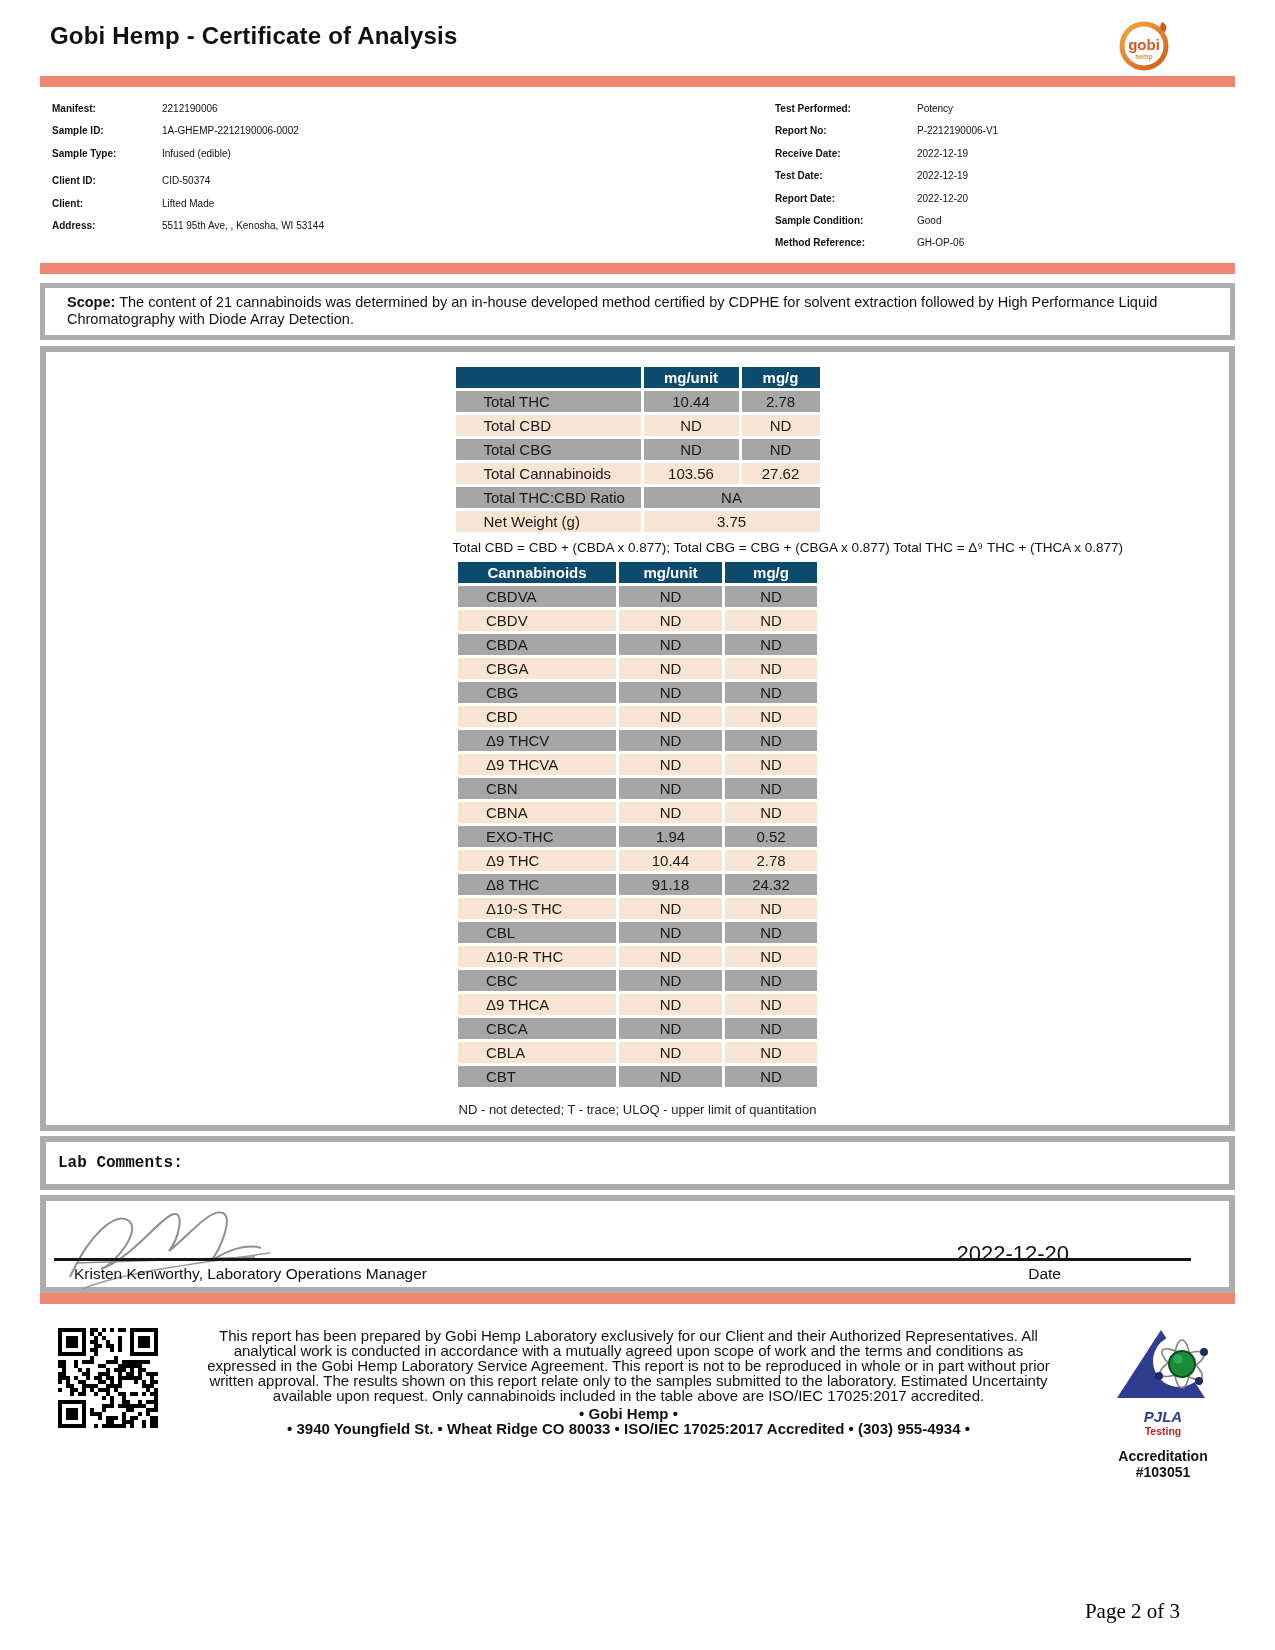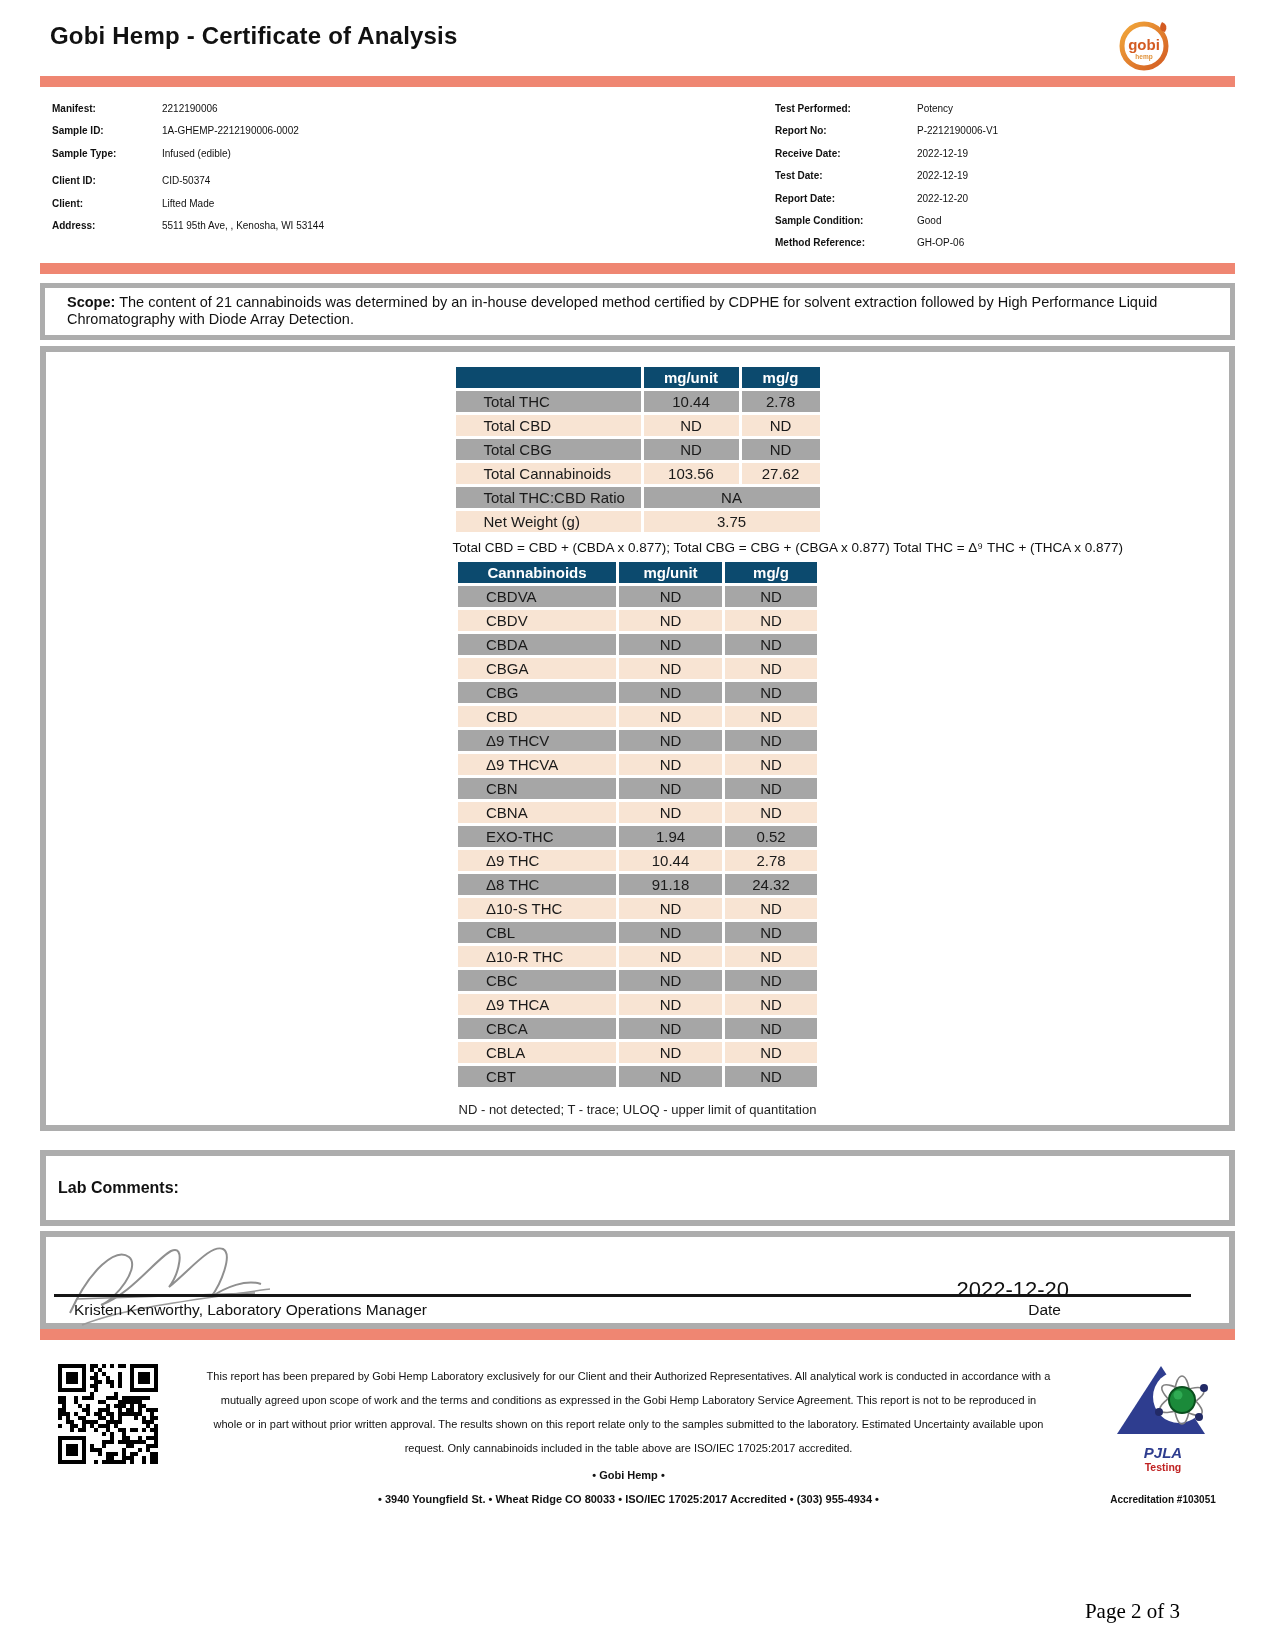--- a/index.html
+++ b/index.html
@@ -32,38 +32,38 @@
   table { border-collapse: separate; border-spacing: 3px; margin: 0 auto; font-size: 15px; color: #1a1a1a; }
   th { background: #0c4a6e; color: #fff; font-weight: bold; height: 21px; padding: 0; text-align: center; }
   td { height: 21px; padding: 0; text-align: center; }
   td:first-child { text-align: left; padding-left: 28px; }
   tbody tr:nth-child(odd) td { background: #a6a6a6; }
   tbody tr:nth-child(even) td { background: #f8e4d3; }
 
   .formula { font-size: 13.5px; margin: 5px 0 4px 0; padding-left: calc(50% - 185px); white-space: nowrap; }
   .footnote { text-align: center; font-size: 13px; margin-top: 12px; color: #222; }
 
-  .lab-box { margin-top: 19px; border: 6px solid #adadad; padding: 23px 12px; font-size: 16px; font-weight: bold; }
+  .lab-box { margin-top: 5px; border: 6px solid #adadad; padding: 12px 12px; font-size: 16px; font-weight: bold; font-family: Liberation Mono, monospace; }
 
   .sig-box { margin-top: 5px; border: 6px solid #adadad; height: 98px; position: relative; }
   .sig-svg { position: absolute; left: 14px; top: 2px; }
   .sig-date { position: absolute; right: 160px; top: 40px; font-size: 22px; }
   .sig-line { position: absolute; left: 8px; right: 38px; bottom: 26px; height: 3px; background: #151515; }
   .sig-name { position: absolute; left: 28px; bottom: 4px; font-size: 15.5px; }
   .sig-datelabel { position: absolute; right: 168px; bottom: 4px; font-size: 15.5px; }
 
   .footer { display: flex; justify-content: space-between; align-items: flex-start; margin-top: 24px; }
   .qr { width: 100px; height: 100px; margin-left: 18px; }
-  .disc { max-width: 845px; text-align: center; font-size: 11px; line-height: 24px; }
+  .disc { max-width: 845px; text-align: center; font-size: 15px; line-height: 15px; }
   .disc .org { font-weight: bold; margin-top: 3px; }
   .disc .addr { font-weight: bold; }
   .pjla { width: 128px; text-align: center; margin-right: 8px; line-height: 1.15; }
   .pjla-name { color: #2e3d8f; font-weight: bold; font-style: italic; font-size: 15px; }
   .pjla-sub { color: #c02222; font-weight: bold; font-size: 10.5px; }
-  .pjla-acc { font-size: 10px; font-weight: bold; color: #111; margin-top: 20px; }
+  .pjla-acc { font-size: 14px; font-weight: bold; color: #111; margin-top: 10px; }
 
   .pagenum { position: absolute; right: 95px; bottom: 26px; font-family: "Liberation Serif", "DejaVu Serif", serif; font-size: 21px; color: #000; }
 </style>
 </head>
 <body>
 
 <div class="page">
 
   <div class="hdr">
     <div class="title">Gobi Hemp - Certificate of Analysis</div>

